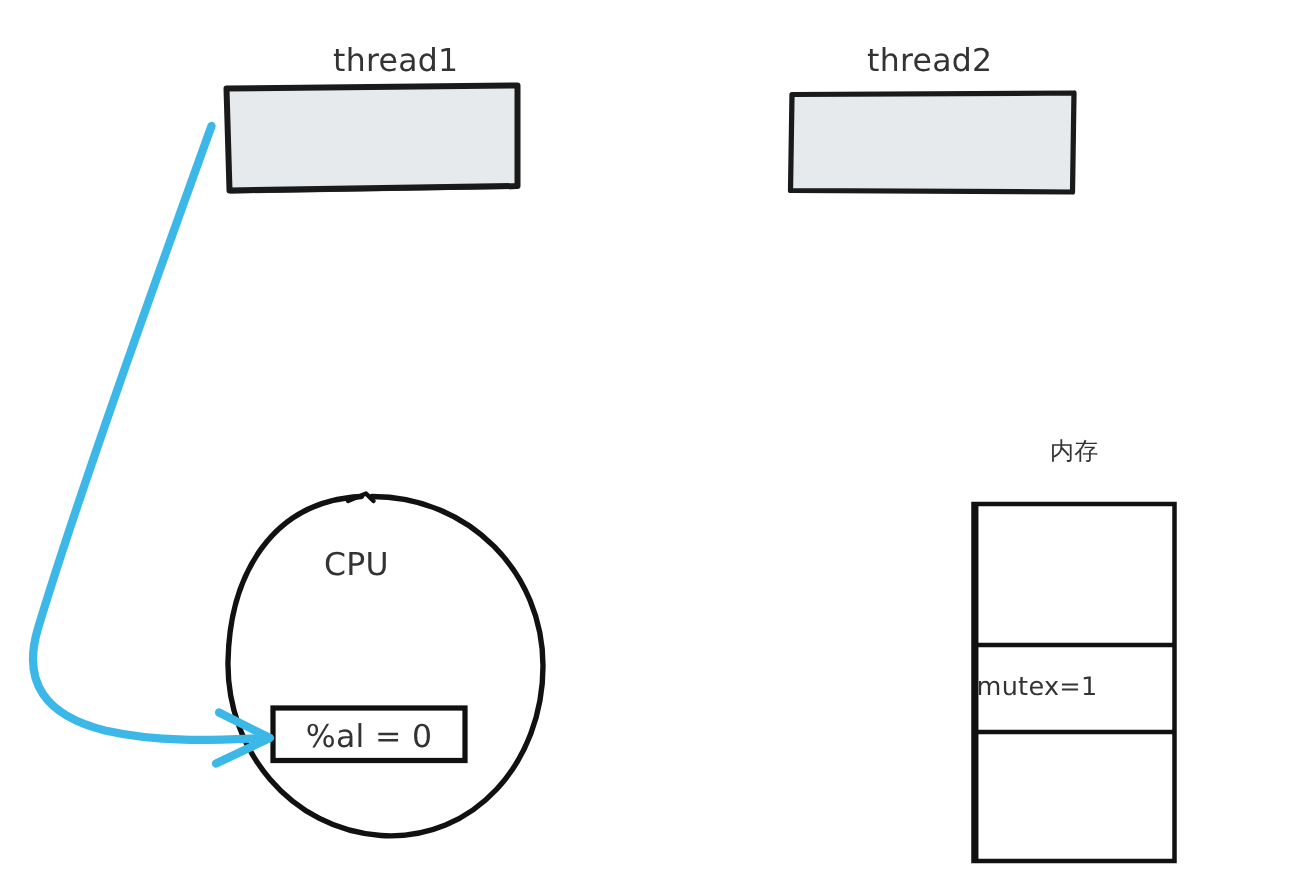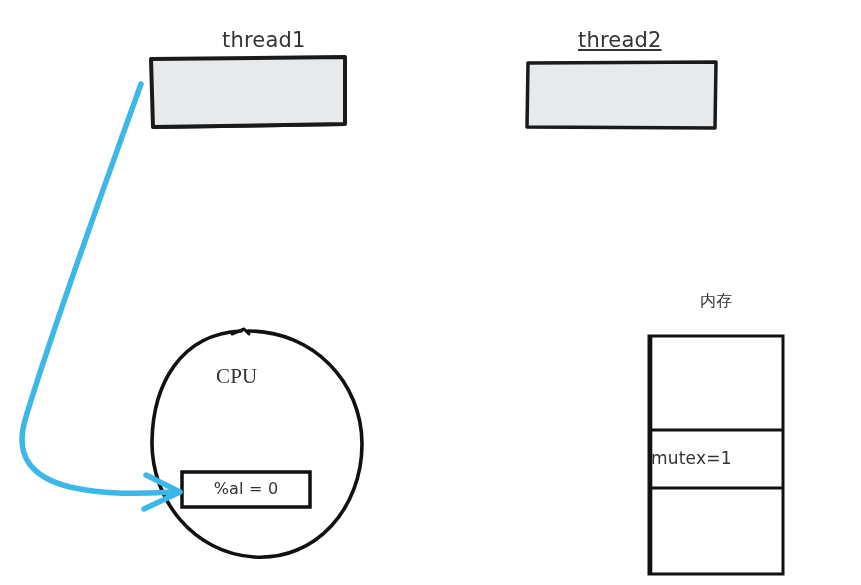--- a/index.html
+++ b/index.html
@@ -30,29 +30,29 @@
     font-size: 21px;
     line-height: 1;
     white-space: nowrap;
     letter-spacing: 0.2px;
   }
   .label-cjk {
     font-family: "DejaVu Sans", "Liberation Sans", sans-serif;
     font-size: 16px;
   }
   #thread1-label { left: 222px; top: 30px; }
-  #thread2-label { left: 578px; top: 30px; text-decoration: underline; }
+  #thread2-label { left: 578px; top: 30px; }
   #memory-label  { left: 700px; top: 293px; }
-  #cpu-label     { left: 216px; top: 366px; font-family: Liberation Serif, serif; }
+  #cpu-label     { left: 216px; top: 366px; }
   #al-label {
     left: 182px;
     top: 481px;
     width: 128px;
     text-align: center;
-    font-size: 16px;
+    font-size: 21px;
   }
   #mutex-label {
     left: 651px;
     top: 450px;
     font-size: 17px;
   }
 </style>
 </head>
 <body>
 

